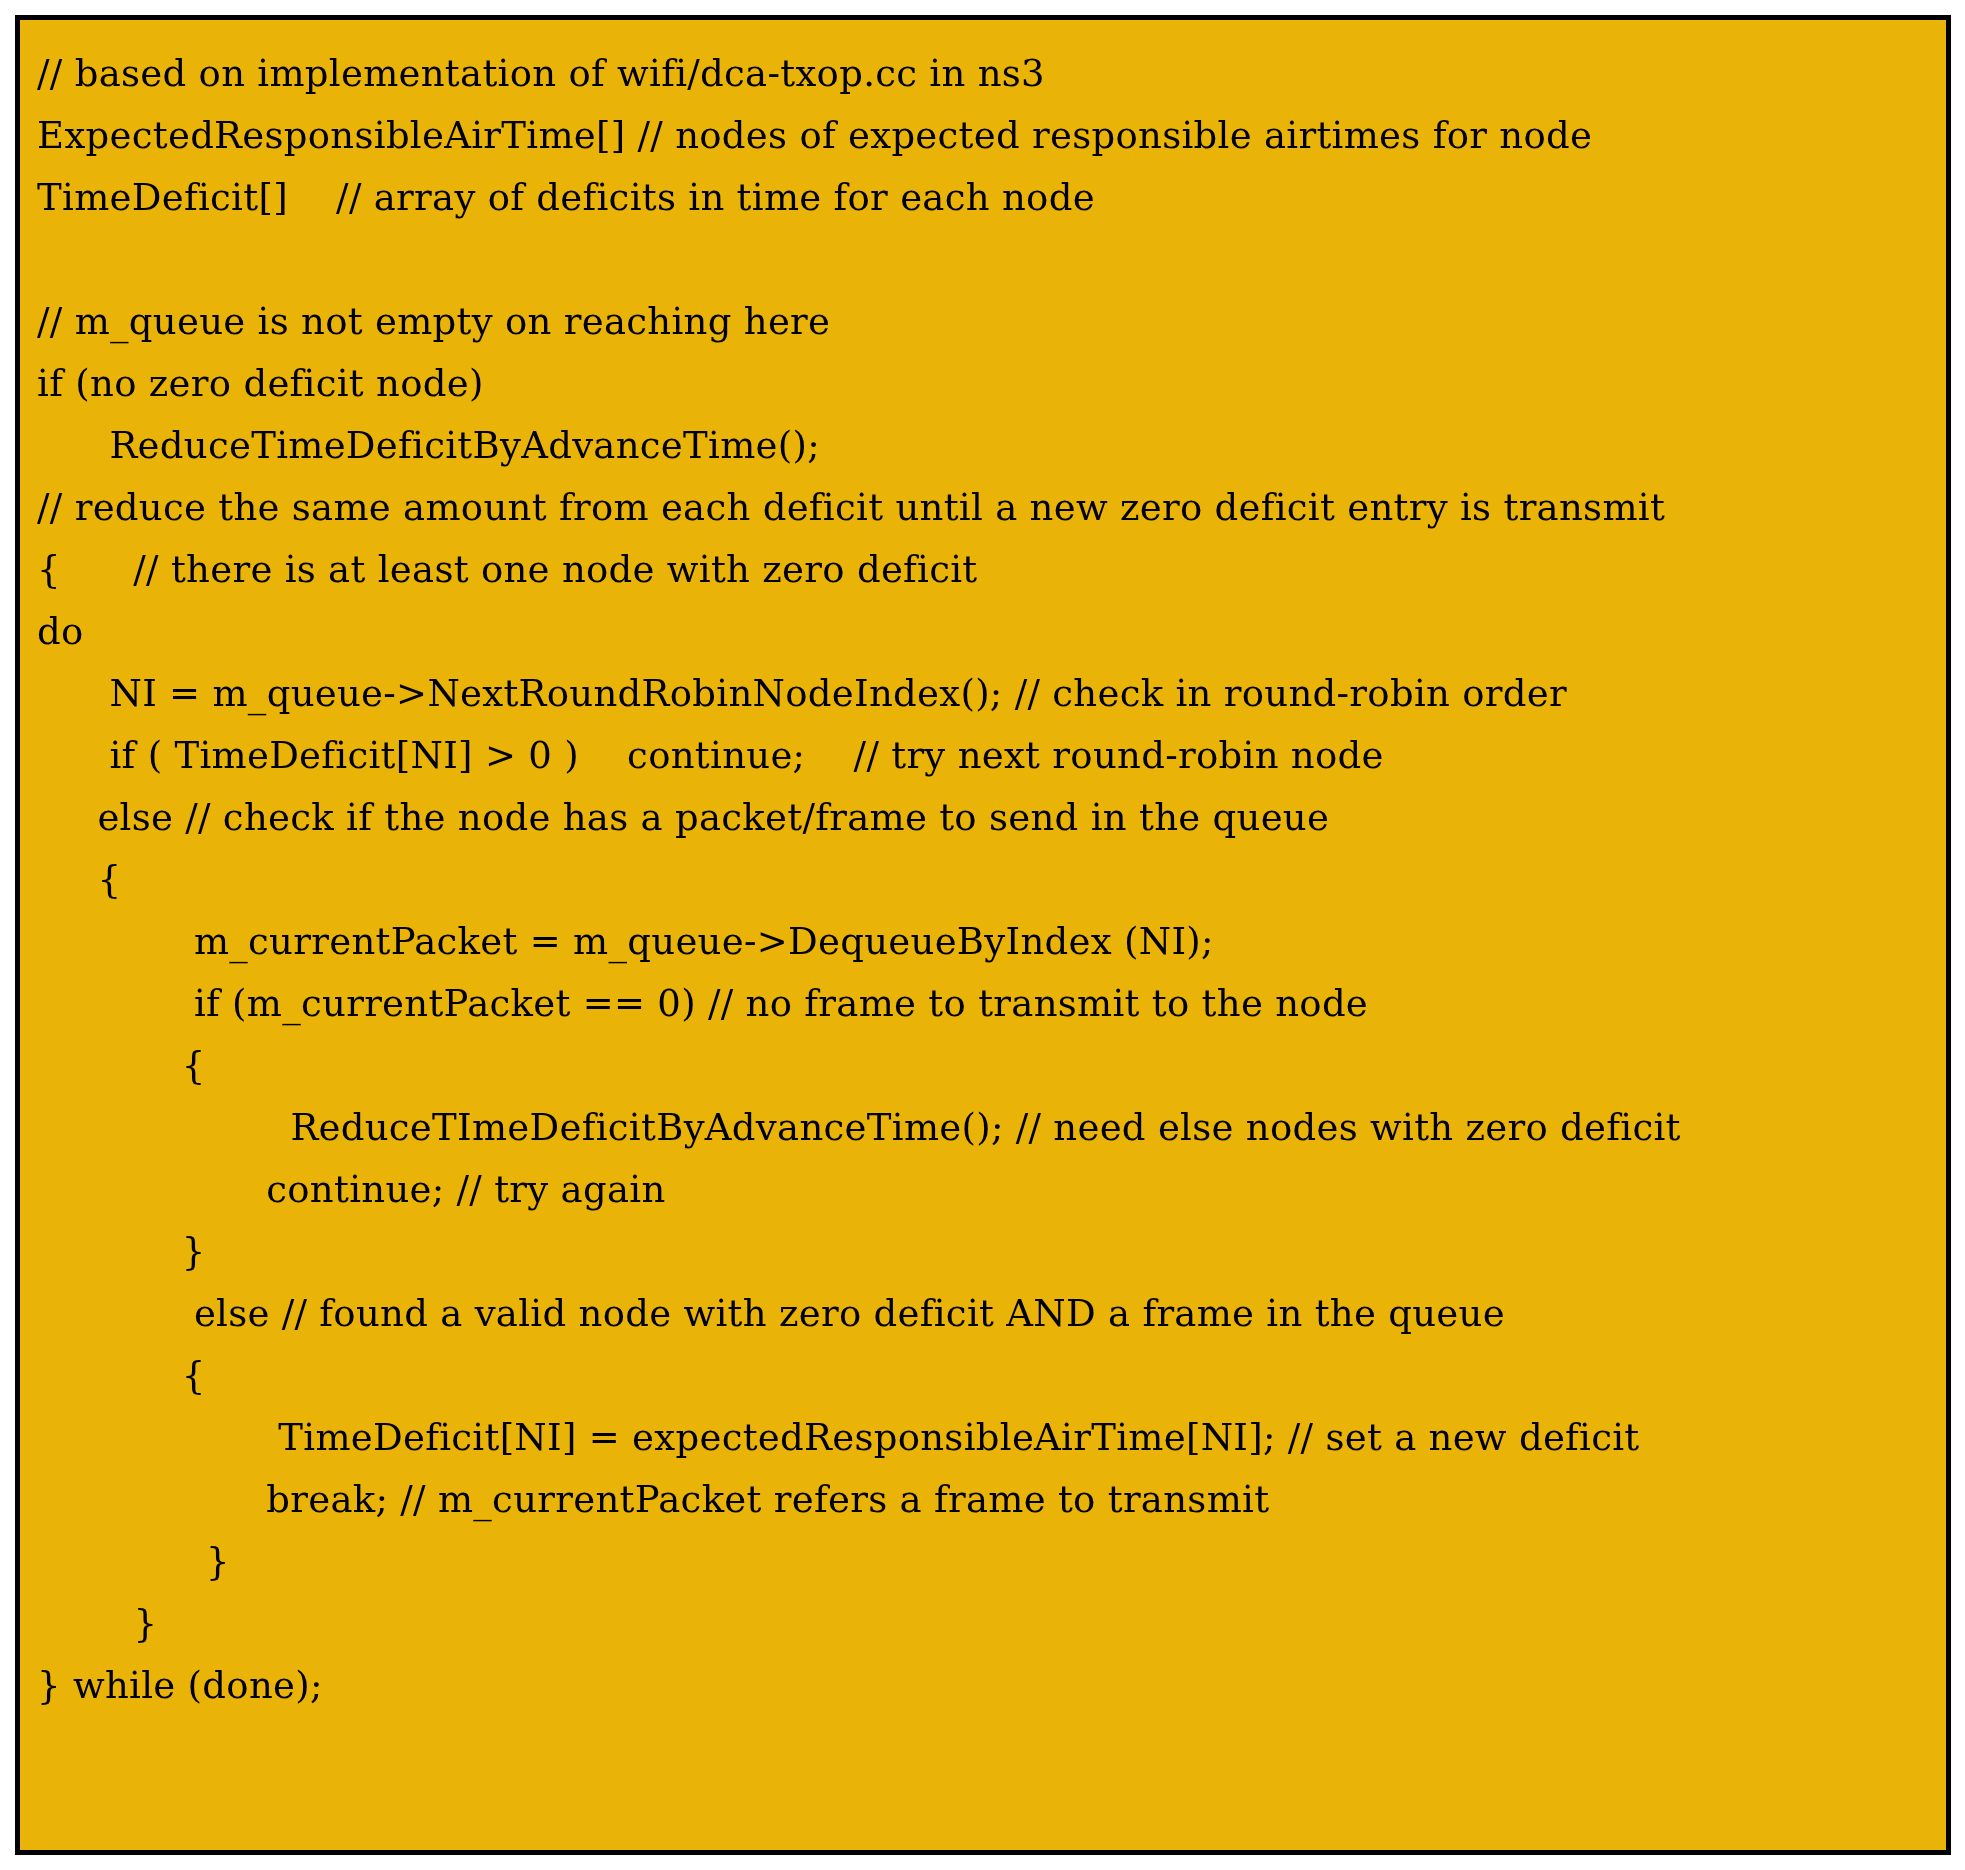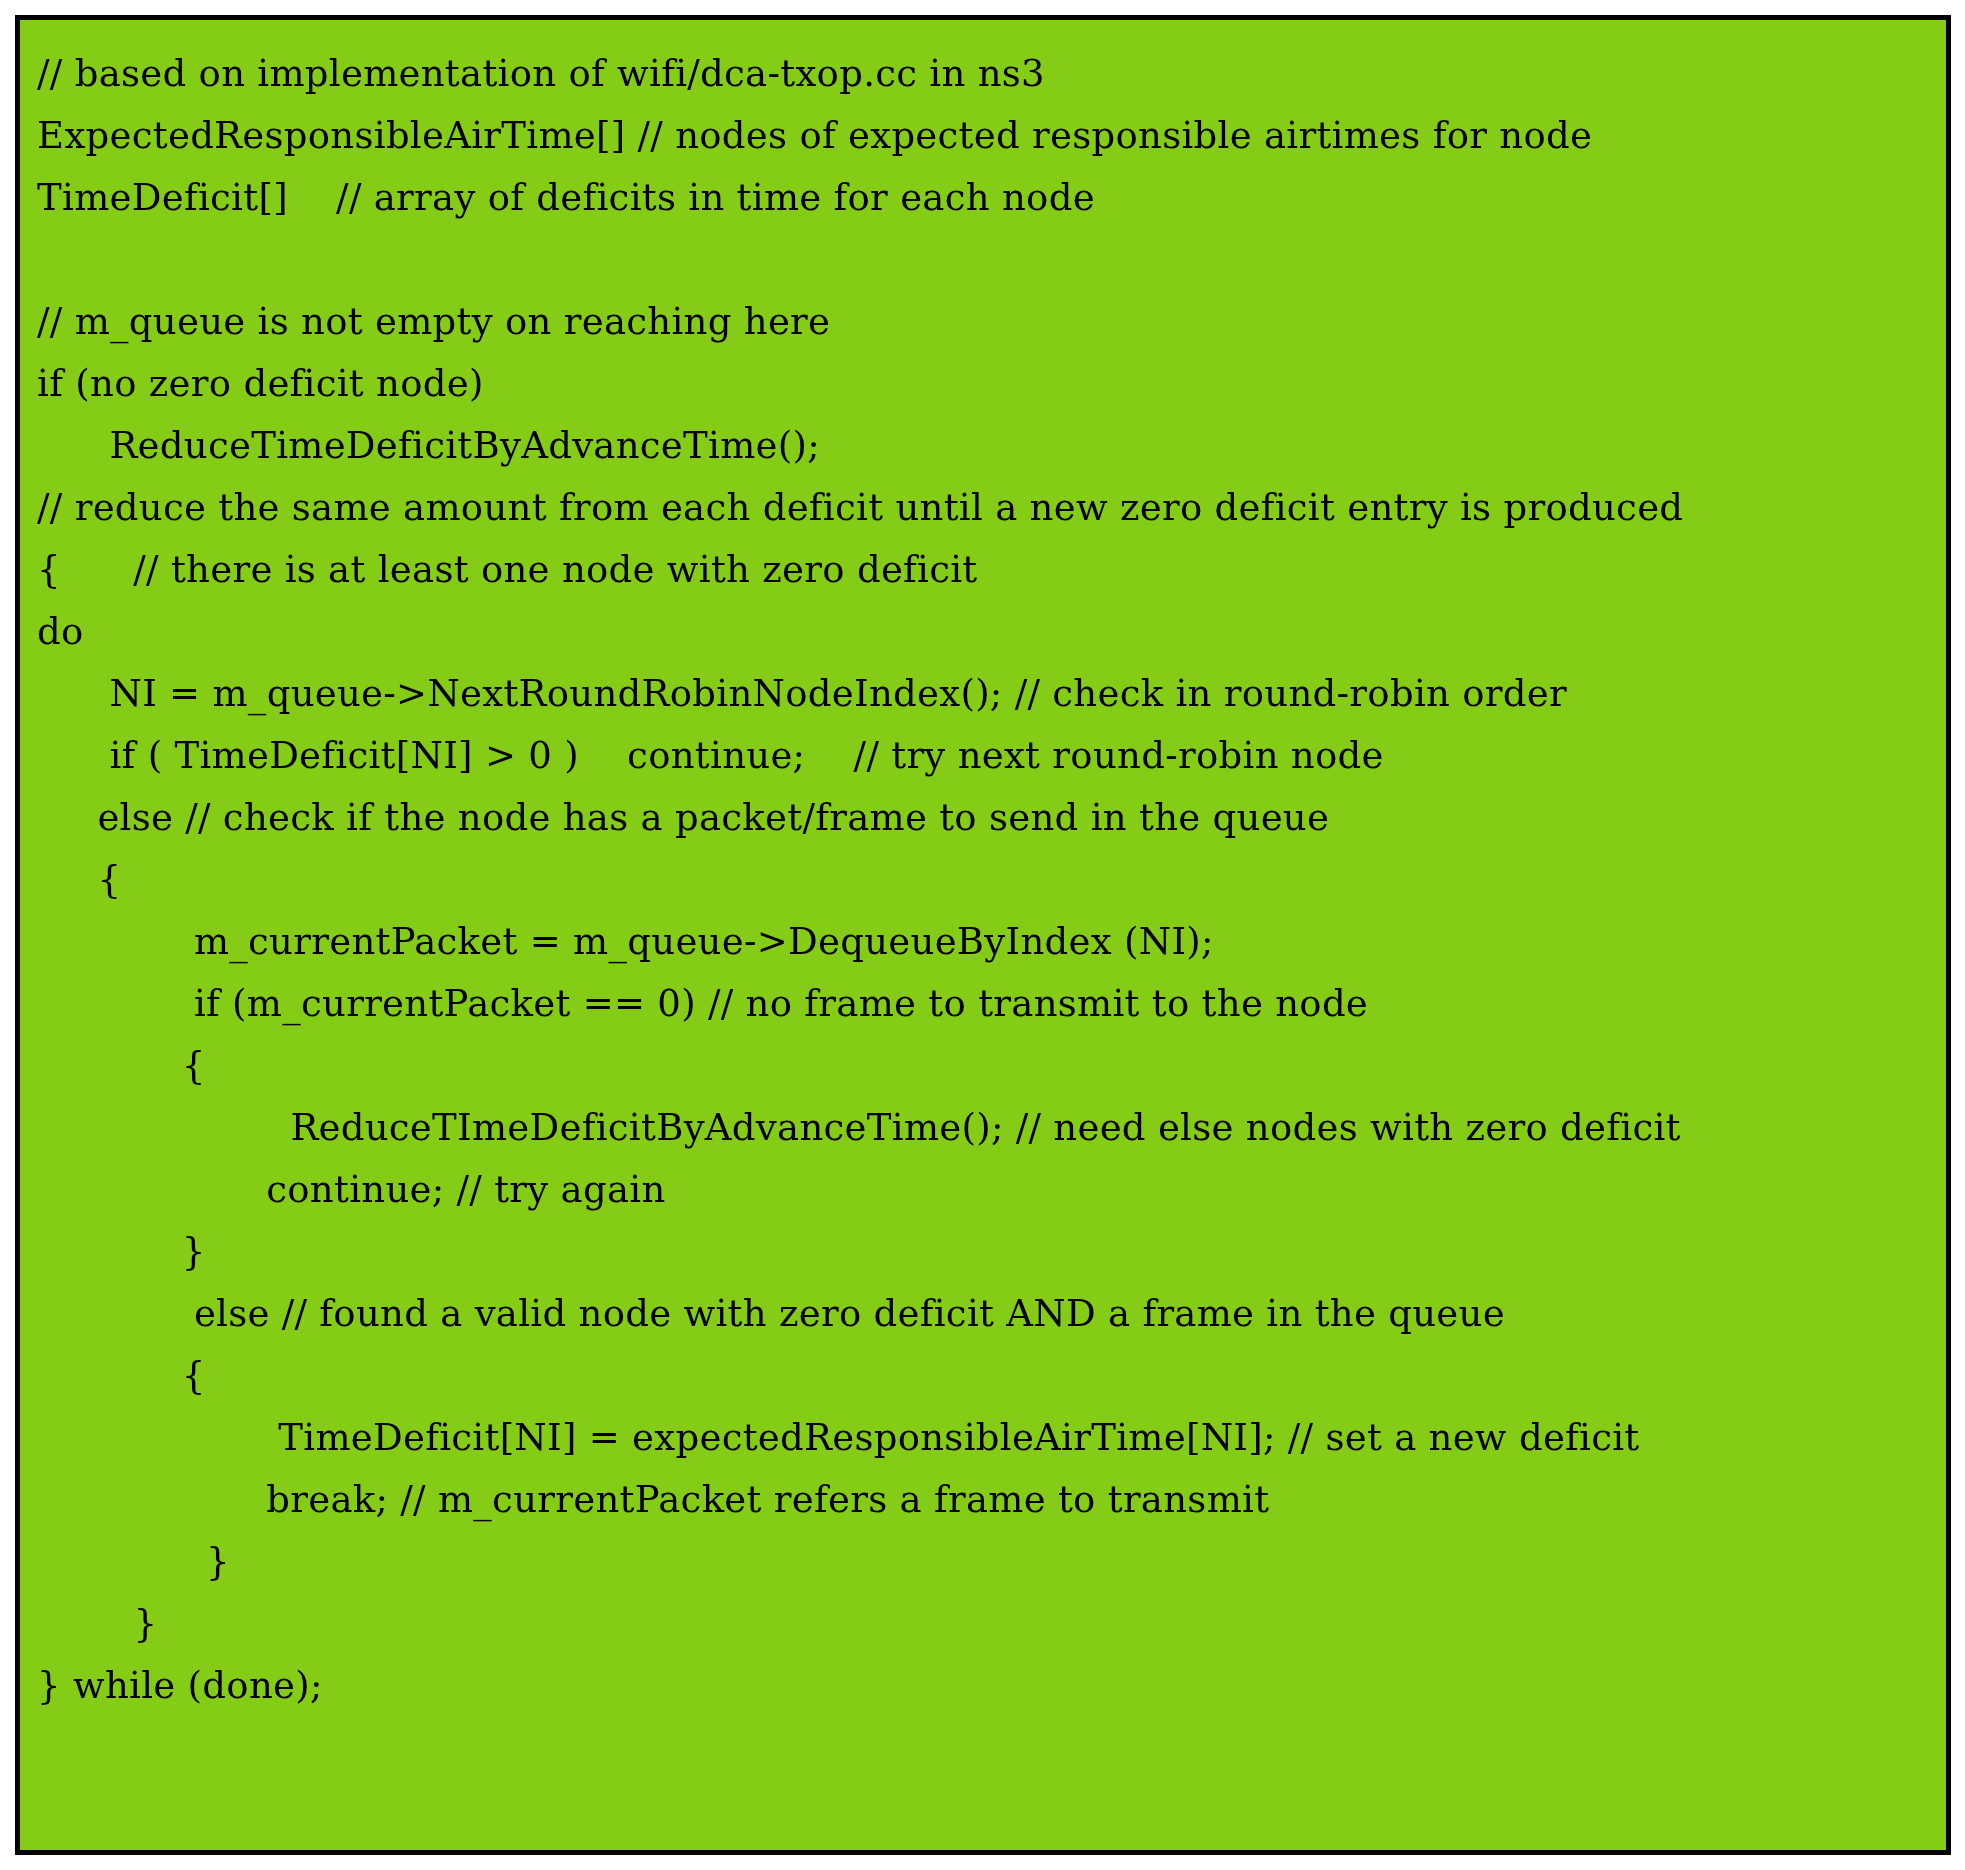--- a/index.html
+++ b/index.html
@@ -14,21 +14,21 @@
     font-family: "DejaVu Serif", "Liberation Serif", serif;
   }
   .code-box {
     position: absolute;
     left: 14.6px;
     top: 14.6px;
     width: 1936px;
     height: 1840px;
     box-sizing: border-box;
     border: 5.3px solid #000000;
-    background: #84cc16;
+    background: #eab308;
     padding: 23.4px 10.5px 0 17.5px;
     overflow: hidden;
   }
   .code-lines {
     width: 100%;
   }
   .code-line {
     white-space: pre;
     font-size: 37px;
     line-height: 62px;
@@ -42,21 +42,21 @@
 
 <div class="code-box">
   <div class="code-lines">
       <div class="code-line">// based on implementation of wifi/dca-txop.cc in ns3</div>
       <div class="code-line">ExpectedResponsibleAirTime[] // nodes of expected responsible airtimes for node</div>
       <div class="code-line">TimeDeficit[]    // array of deficits in time for each node</div>
       <div class="code-line"></div>
       <div class="code-line">// m_queue is not empty on reaching here</div>
       <div class="code-line">if (no zero deficit node)</div>
       <div class="code-line">      ReduceTimeDeficitByAdvanceTime();</div>
-      <div class="code-line">// reduce the same amount from each deficit until a new zero deficit entry is produced</div>
+      <div class="code-line">// reduce the same amount from each deficit until a new zero deficit entry is transmit</div>
       <div class="code-line">{      // there is at least one node with zero deficit</div>
       <div class="code-line">do</div>
       <div class="code-line">      NI = m_queue-&gt;NextRoundRobinNodeIndex(); // check in round-robin order</div>
       <div class="code-line">      if ( TimeDeficit[NI] &gt; 0 )    continue;    // try next round-robin node</div>
       <div class="code-line">     else // check if the node has a packet/frame to send in the queue</div>
       <div class="code-line">     {</div>
       <div class="code-line">             m_currentPacket = m_queue-&gt;DequeueByIndex (NI);</div>
       <div class="code-line">             if (m_currentPacket == 0) // no frame to transmit to the node</div>
       <div class="code-line">            {</div>
       <div class="code-line">                     ReduceTImeDeficitByAdvanceTime(); // need else nodes with zero deficit</div>

